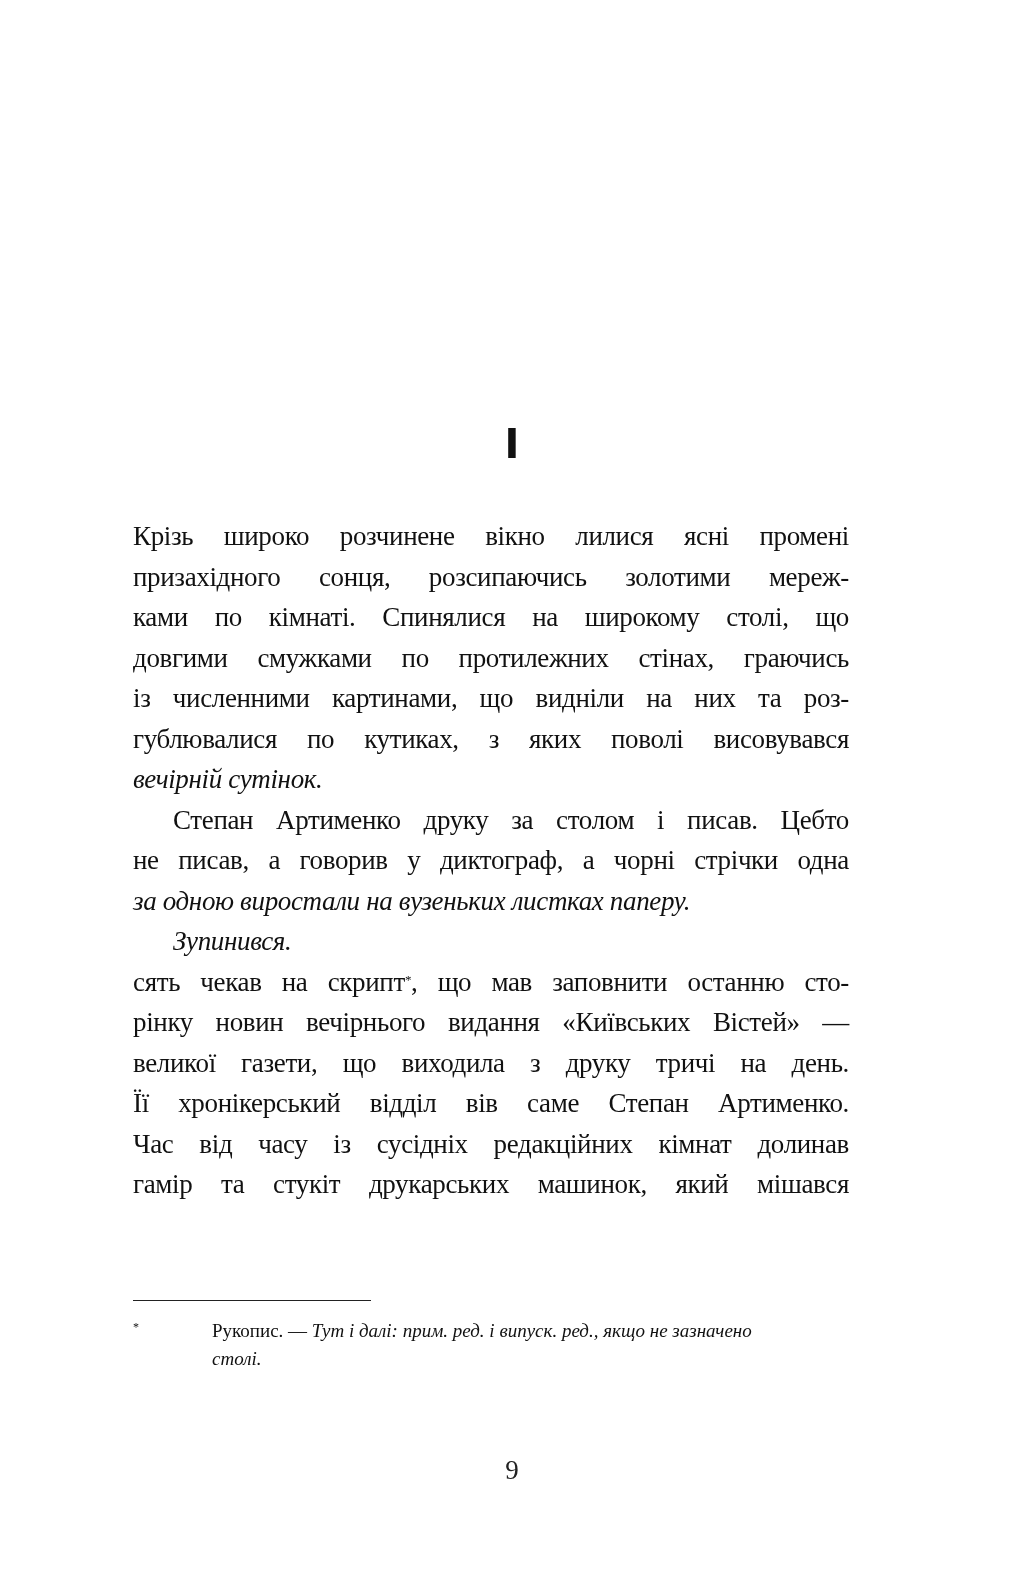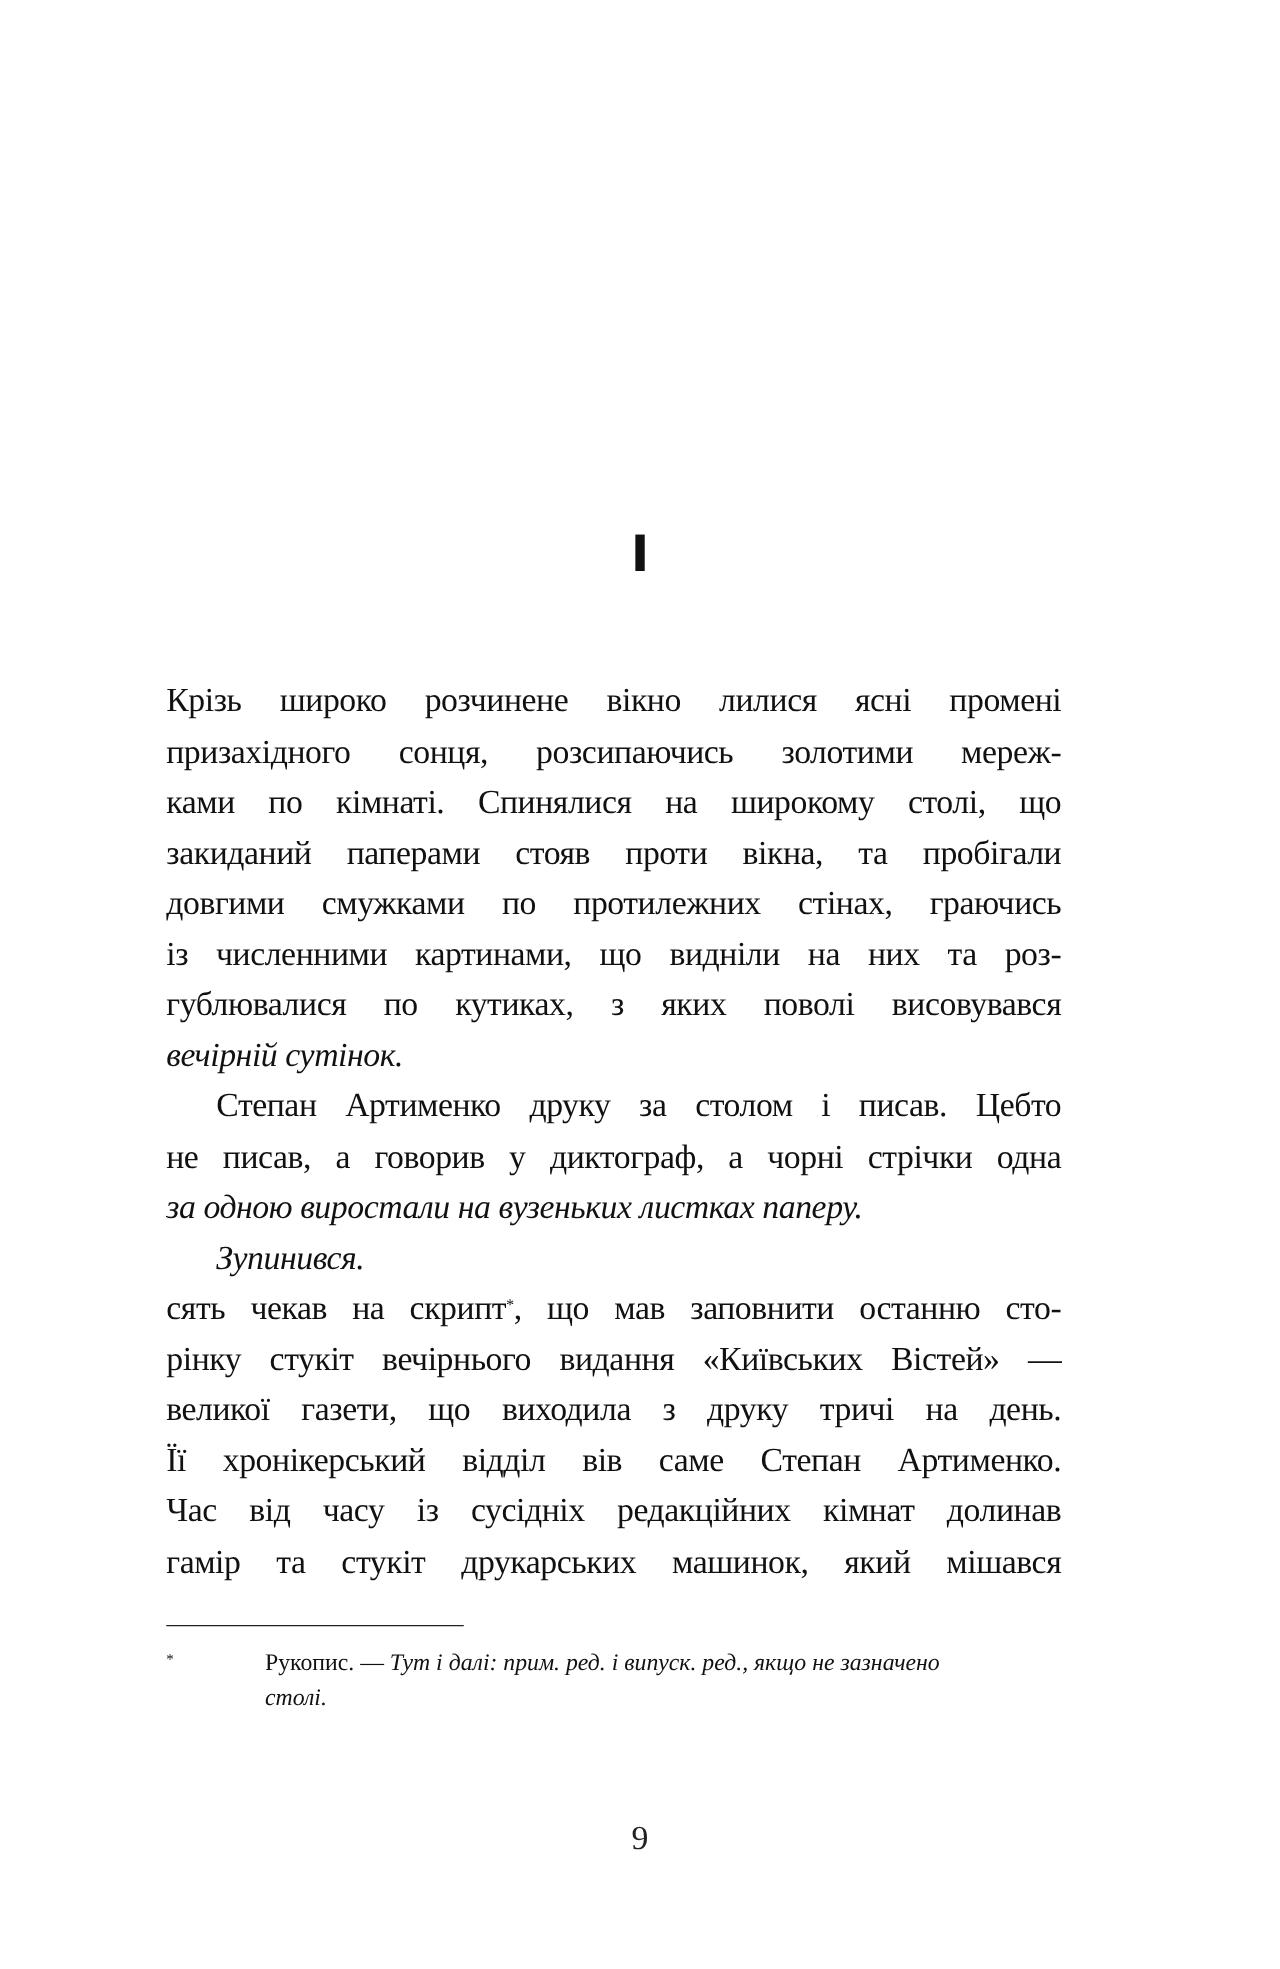--- a/index.html
+++ b/index.html
@@ -3,21 +3,21 @@
 <meta charset="utf-8">
 <style>
   html, body { margin: 0; padding: 0; background: #ffffff; }
   body { width: 1024px; height: 1575px; position: relative; overflow: hidden; color: #111; }
   .page { position: absolute; left: 0; top: 0; width: 1024px; height: 1575px; background: #fff; }
   .chapter-title {
     position: absolute; left: 0; width: 1024px; top: 418px; text-align: center;
     font-family: "DejaVu Sans", sans-serif; font-weight: bold; font-size: 40px; line-height: 52px; color: #111;
   }
   .body-text {
-    position: absolute; left: 133px; top: 540px; width: 716px;
+    position: absolute; left: 133px; top: 516px; width: 716px;
     font-family: "Liberation Serif", serif; font-size: 27px; line-height: 40.5px;
     color: #111; letter-spacing: -0.35px;
   }
   .line { display: block; white-space: nowrap; text-align: justify; text-align-last: justify; height: 40.5px; }
   .line.last { text-align-last: left; font-style: italic; }
   .line.indent { padding-left: 40px; }
   sup.fnref { font-size: 13px; vertical-align: top; position: relative; top: -2px; }
   .fn-rule { position: absolute; left: 133px; top: 1300px; width: 238px; height: 1px; background: #222; }
   .footnote {
     position: absolute; left: 133px; top: 1317px; width: 716px;
@@ -35,31 +35,30 @@
 </head>
 <body>
 
 <div class="page">
   <div class="chapter-title">I</div>
 
   <div class="body-text" id="body-text">
       <span class="line">Крізь широко розчинене вікно лилися ясні промені</span>
       <span class="line">призахідного сонця, розсипаючись золотими мереж-</span>
       <span class="line">ками по кімнаті. Спинялися на широкому столі, що</span>
-      <span class="line">закиданий паперами стояв проти вікна, та пробігали</span>
       <span class="line">довгими смужками по протилежних стінах, граючись</span>
       <span class="line">із численними картинами, що видніли на них та роз-</span>
       <span class="line">гублювалися по кутиках, з яких поволі висовувався</span>
       <span class="line last">вечірній сутінок.</span>
       <span class="line indent">Степан Артименко друку за столом і писав. Цебто</span>
       <span class="line">не писав, а говорив у диктограф, а чорні стрічки одна</span>
       <span class="line last">за одною виростали на вузеньких листках паперу.</span>
       <span class="line indent last">Зупинився.</span>
       <span class="line"><span>сять чекав на скрипт</span><sup class="fnref">*</sup><span>, що мав заповнити останню сто-</span></span>
-      <span class="line">рінку стукіт вечірнього видання «Київських Вістей» —</span>
+      <span class="line">рінку новин вечірнього видання «Київських Вістей» —</span>
       <span class="line">великої газети, що виходила з друку тричі на день.</span>
       <span class="line">Її хронікерський відділ вів саме Степан Артименко.</span>
       <span class="line">Час від часу із сусідніх редакційних кімнат долинав</span>
       <span class="line">гамір та стукіт друкарських машинок, який мішався</span>
     </div>
 
   <div class="fn-rule"></div>
 
   <div class="footnote">
     <span class="fn-mark">*</span>

